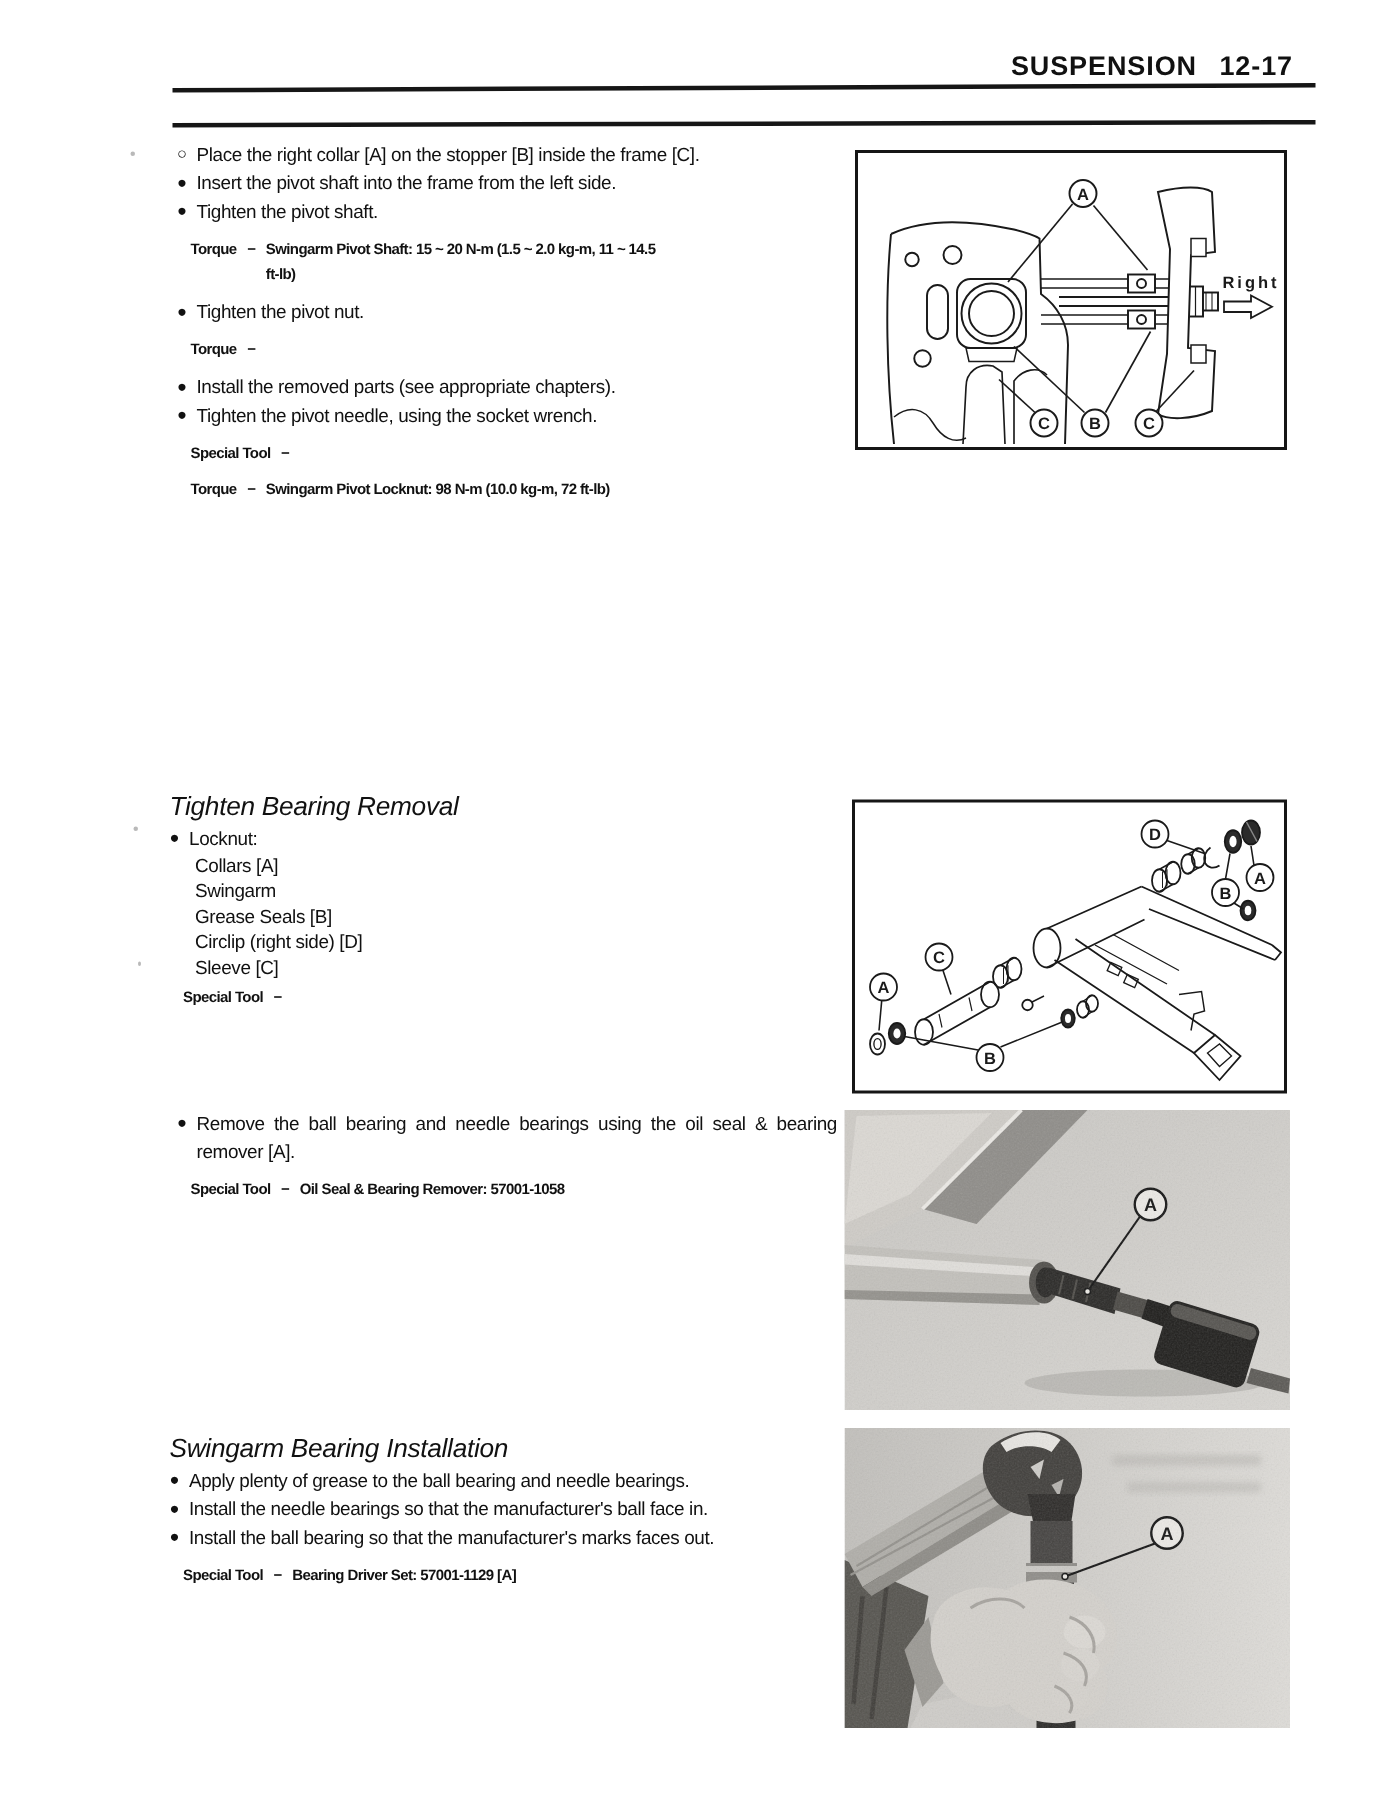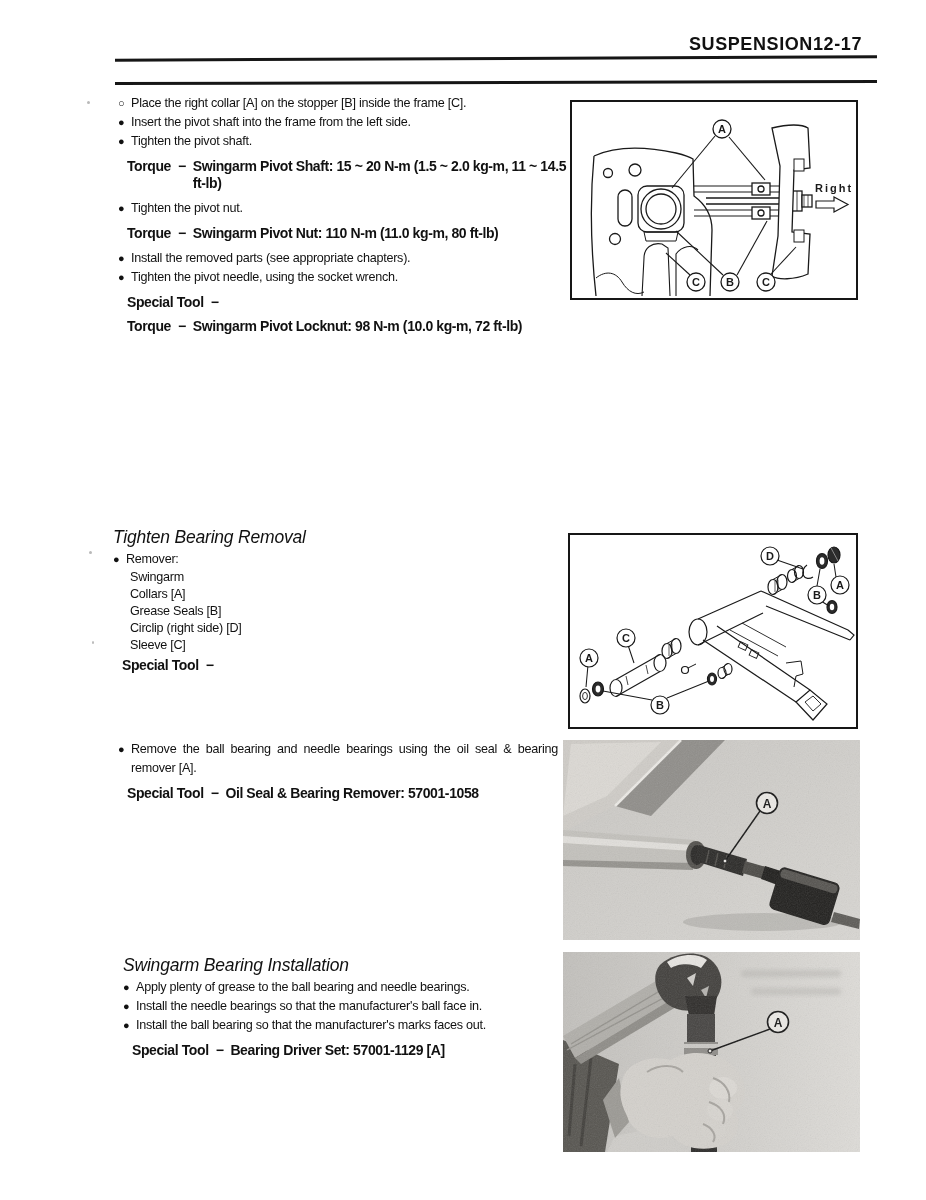--- a/index.html
+++ b/index.html
@@ -1,32 +1,32 @@
 <!DOCTYPE html>
 <html><head>
 <meta charset="utf-8">
 <style>
   html,body{margin:0;padding:0;background:#e8e8e8;}
   #page{position:relative;width:926px;height:1200px;background:#ffffff;overflow:hidden;
         font-family:"Liberation Sans",sans-serif;color:#111;}
   
   .hdr{position:absolute;top:34px;right:64px;font-weight:bold;font-size:18px;letter-spacing:.6px;white-space:nowrap;}
-  .hdr .pg{}
+  .hdr .pg{margin-left:15px;}
   .rule{position:absolute;left:115px;width:762px;height:3px;background:#161616;}
   #rule1{top:57px;transform:rotate(-0.25deg);}
   #rule2{top:81px;transform:rotate(-0.15deg);}
   
   .tblock{position:absolute;font-size:12.6px;letter-spacing:-0.25px;line-height:19px;}
   .step{display:flex;}
   .blt{width:13px;flex:0 0 13px;font-size:11px;line-height:19px;}
   .stext{flex:1;}
   .just .stext{text-align:justify;}
   .subitems{margin-left:17px;line-height:17px;}
   .heading{font-style:italic;font-size:17.5px;letter-spacing:-0.2px;line-height:22px;margin-bottom:2px;}
-  .spec{display:flex;font-weight:bold;font-size:14px;letter-spacing:-0.4px;line-height:17px;margin:7px 0 7px 9px;}
+  .spec{display:flex;font-weight:bold;font-size:10px;letter-spacing:-0.4px;line-height:17px;margin:7px 0 7px 9px;}
   .spec .lab{white-space:nowrap;}
   .spec .dsh{padding:0 7px;}
   .spec .val{flex:1;}
   .spec .vline{display:block;white-space:nowrap;}
   
   .figbox{position:absolute;border:2px solid #161616;box-sizing:border-box;background:#fff;}
   .photobox{position:absolute;box-shadow:inset 0 0 0 1px rgba(40,40,40,.25);}
   .figbox svg,.photobox svg{display:block;width:100%;height:100%;}
   .noise{position:absolute;background:#b9b9b9;border-radius:50%;}
   text{font-family:"Liberation Sans",sans-serif;}
@@ -67,23 +67,20 @@
         <span class="vline">ft-lb)</span>
       </span>
     </div>
     <div class="step">
       <span class="blt">●</span>
       <span class="stext">Tighten the pivot nut.</span>
     </div>
     <div class="spec">
       <span class="lab">Torque</span>
       <span class="dsh">−</span>
-      <span class="val">
-          <span class="vline">Swingarm Pivot Nut: 110 N-m (11.0 kg-m, 80 ft-lb)</span>
-        </span>
     </div>
     <div class="step">
       <span class="blt">●</span>
       <span class="stext">Install the removed parts (see appropriate chapters).</span>
     </div>
     <div class="step">
       <span class="blt">●</span>
       <span class="stext">Tighten the pivot needle, using the socket wrench.</span>
     </div>
     <div class="spec">
@@ -170,25 +167,25 @@
           <path d="M244,99 h18 v-4 l14,7.5 -14,7.5 v-4 h-18 z" fill="#fff" stroke-width="1.2"></path>
         </g>
       </g>
     </svg>
   </div>
 
   <div class="tblock" style="left:113px;top:526px;width:452px;">
     <div class="heading">Tighten Bearing Removal</div>
     <div class="step">
       <span class="blt">●</span>
-      <span class="stext">Remover:</span>
+      <span class="stext">Locknut:</span>
     </div>
     <div class="subitems">
+      <div>Collars [A]</div>
       <div>Swingarm</div>
-      <div>Collars [A]</div>
       <div>Grease Seals [B]</div>
       <div>Circlip (right side) [D]</div>
       <div>Sleeve [C]</div>
     </div>
     <div class="spec" style="margin-top:3px;">
       <span class="lab">Special Tool</span>
       <span class="dsh">−</span>
     </div>
   </div>
 
@@ -364,21 +361,21 @@
       <g>
         <path d="M197,71 L162,121" stroke="#141414" stroke-width="1.4" fill="none"></path>
         <circle cx="162" cy="121" r="2" fill="#eceae6" stroke="#141414" stroke-width="1"></circle>
         <circle cx="204" cy="63" r="10.5" fill="#eceae6" stroke="#141414" stroke-width="1.6"></circle>
         <text x="204" y="67.5" font-size="12" font-weight="bold" text-anchor="middle" fill="#141414">A</text>
       </g>
       <rect width="297" height="200" filter="url(#grain)" opacity="0.18"></rect>
     </svg>
   </div>
 
-  <div class="tblock" style="left:123px;top:954px;width:452px;">
+  <div class="tblock" style="left:113px;top:954px;width:452px;">
     <div class="heading">Swingarm Bearing Installation</div>
     <div class="step">
       <span class="blt">●</span>
       <span class="stext">Apply plenty of grease to the ball bearing and needle bearings.</span>
     </div>
     <div class="step">
       <span class="blt">●</span>
       <span class="stext">Install the needle bearings so that the manufacturer's ball face in.</span>
     </div>
     <div class="step">

